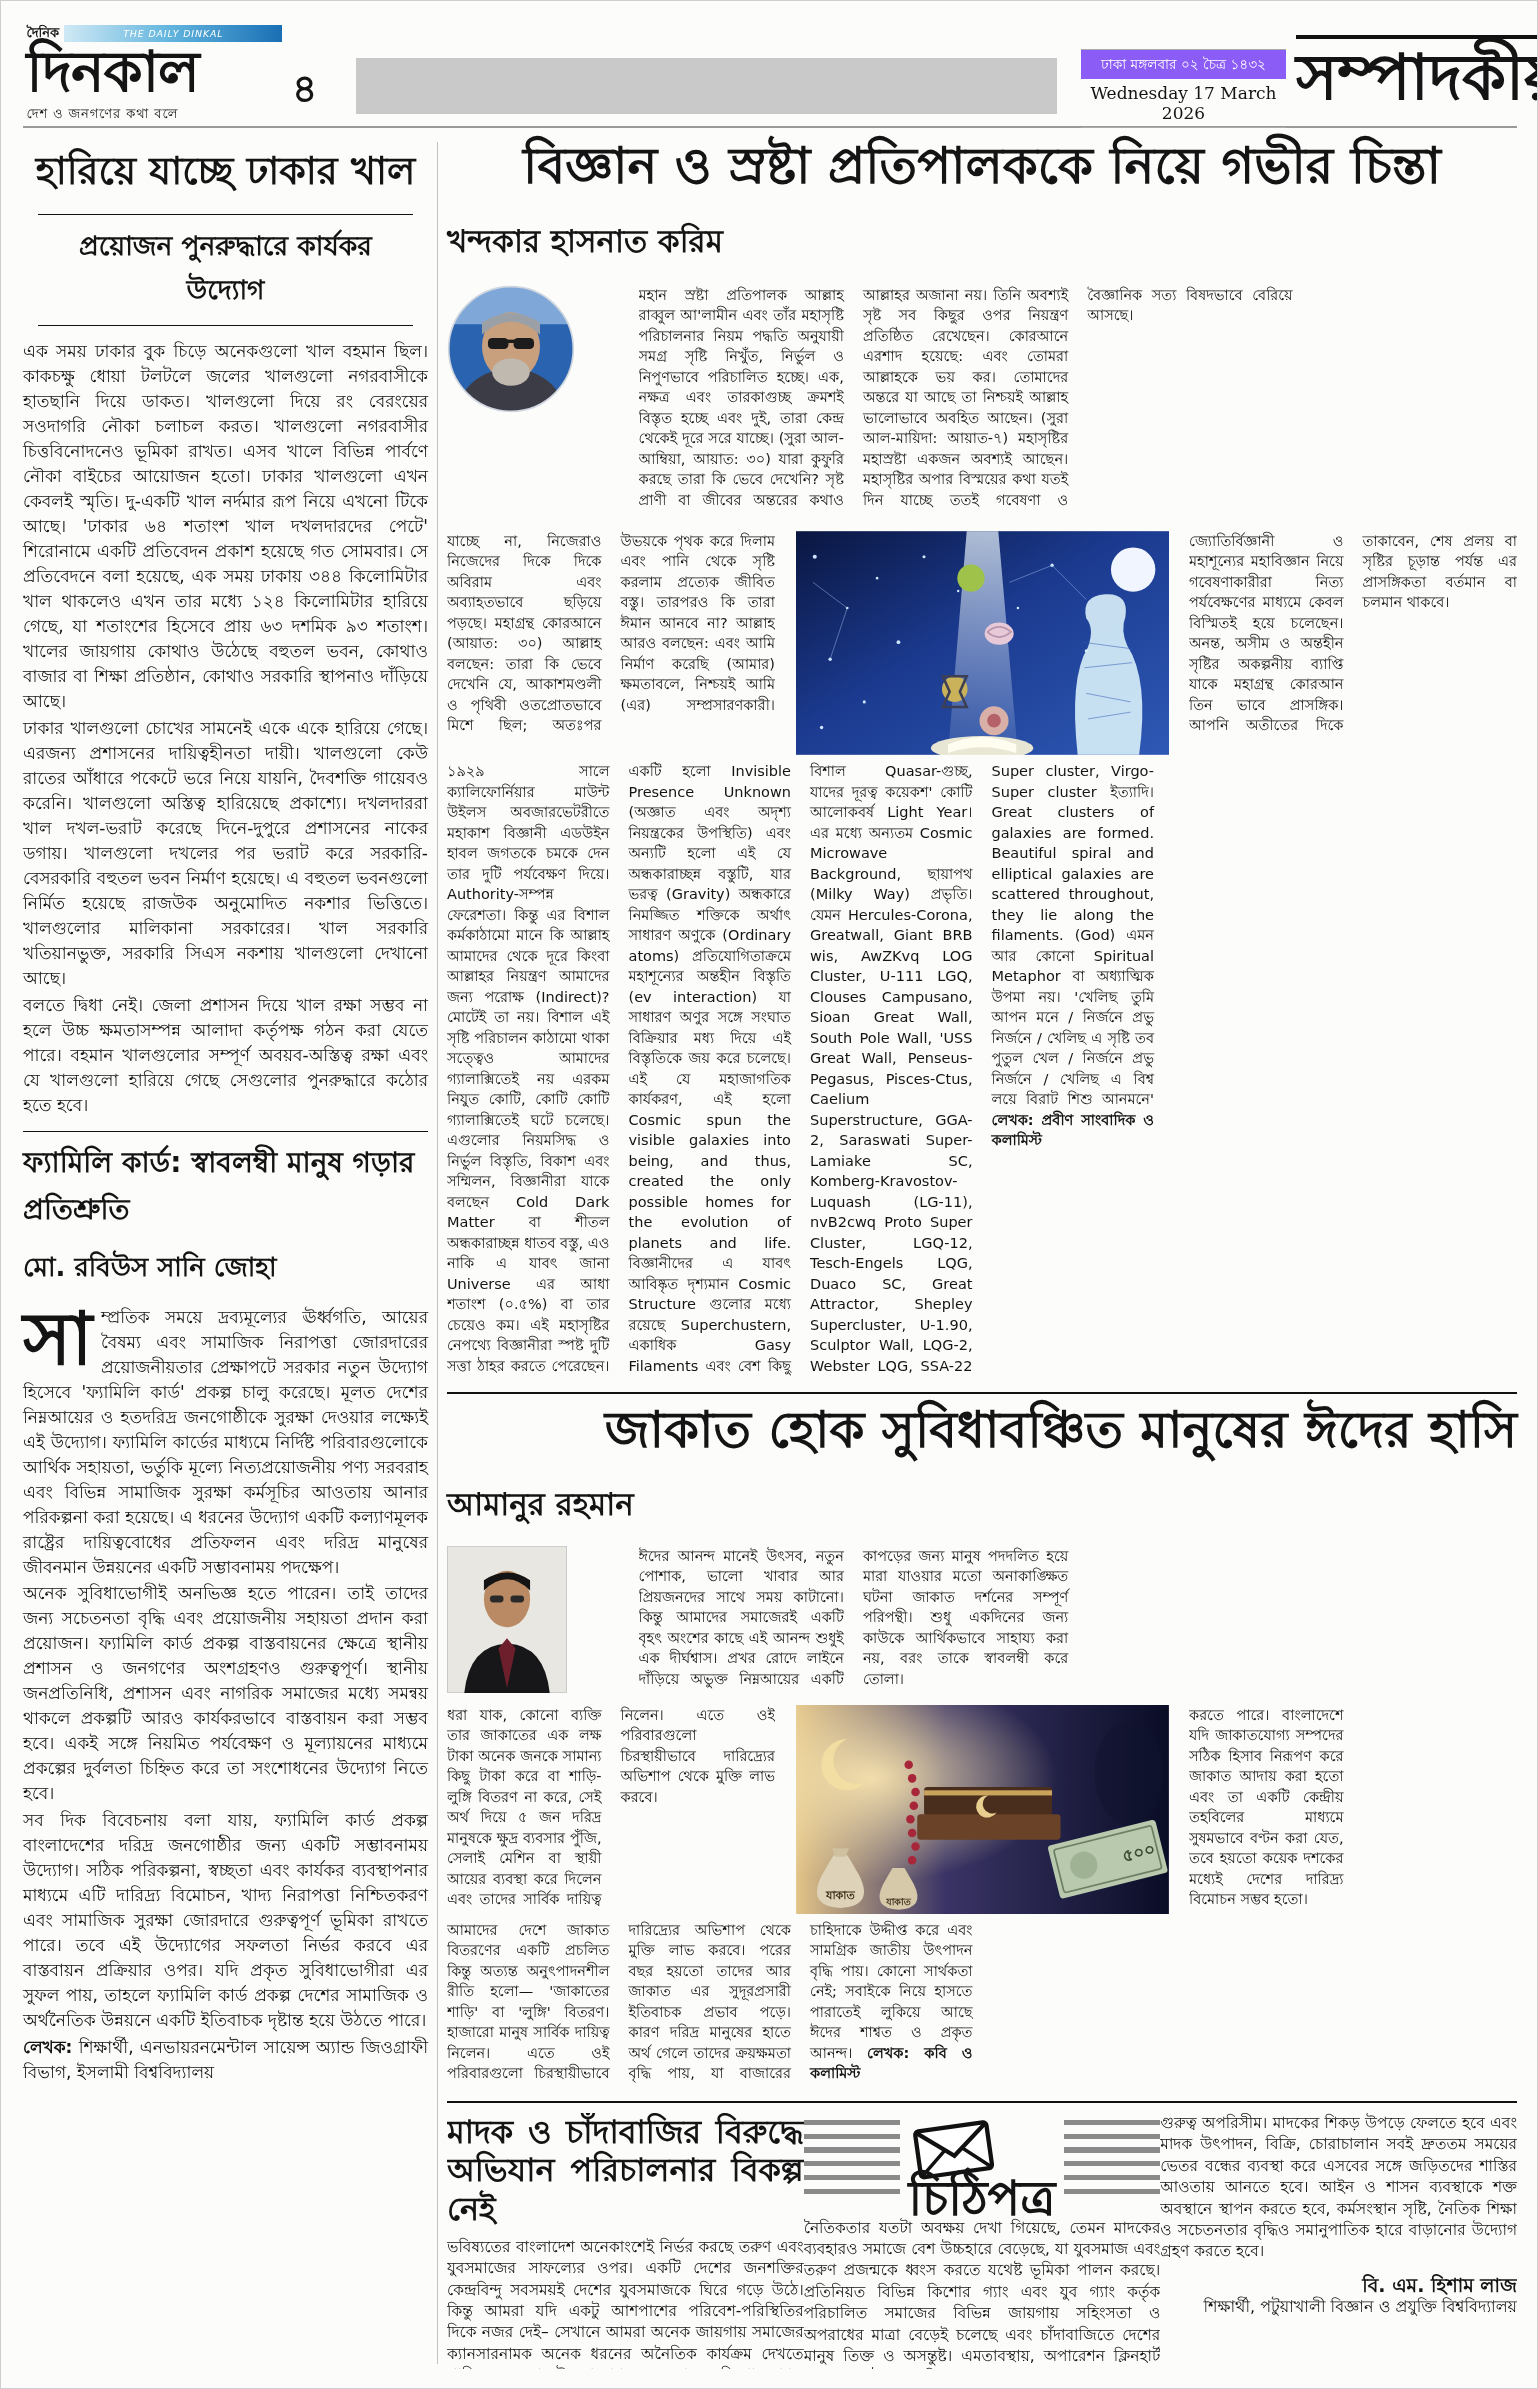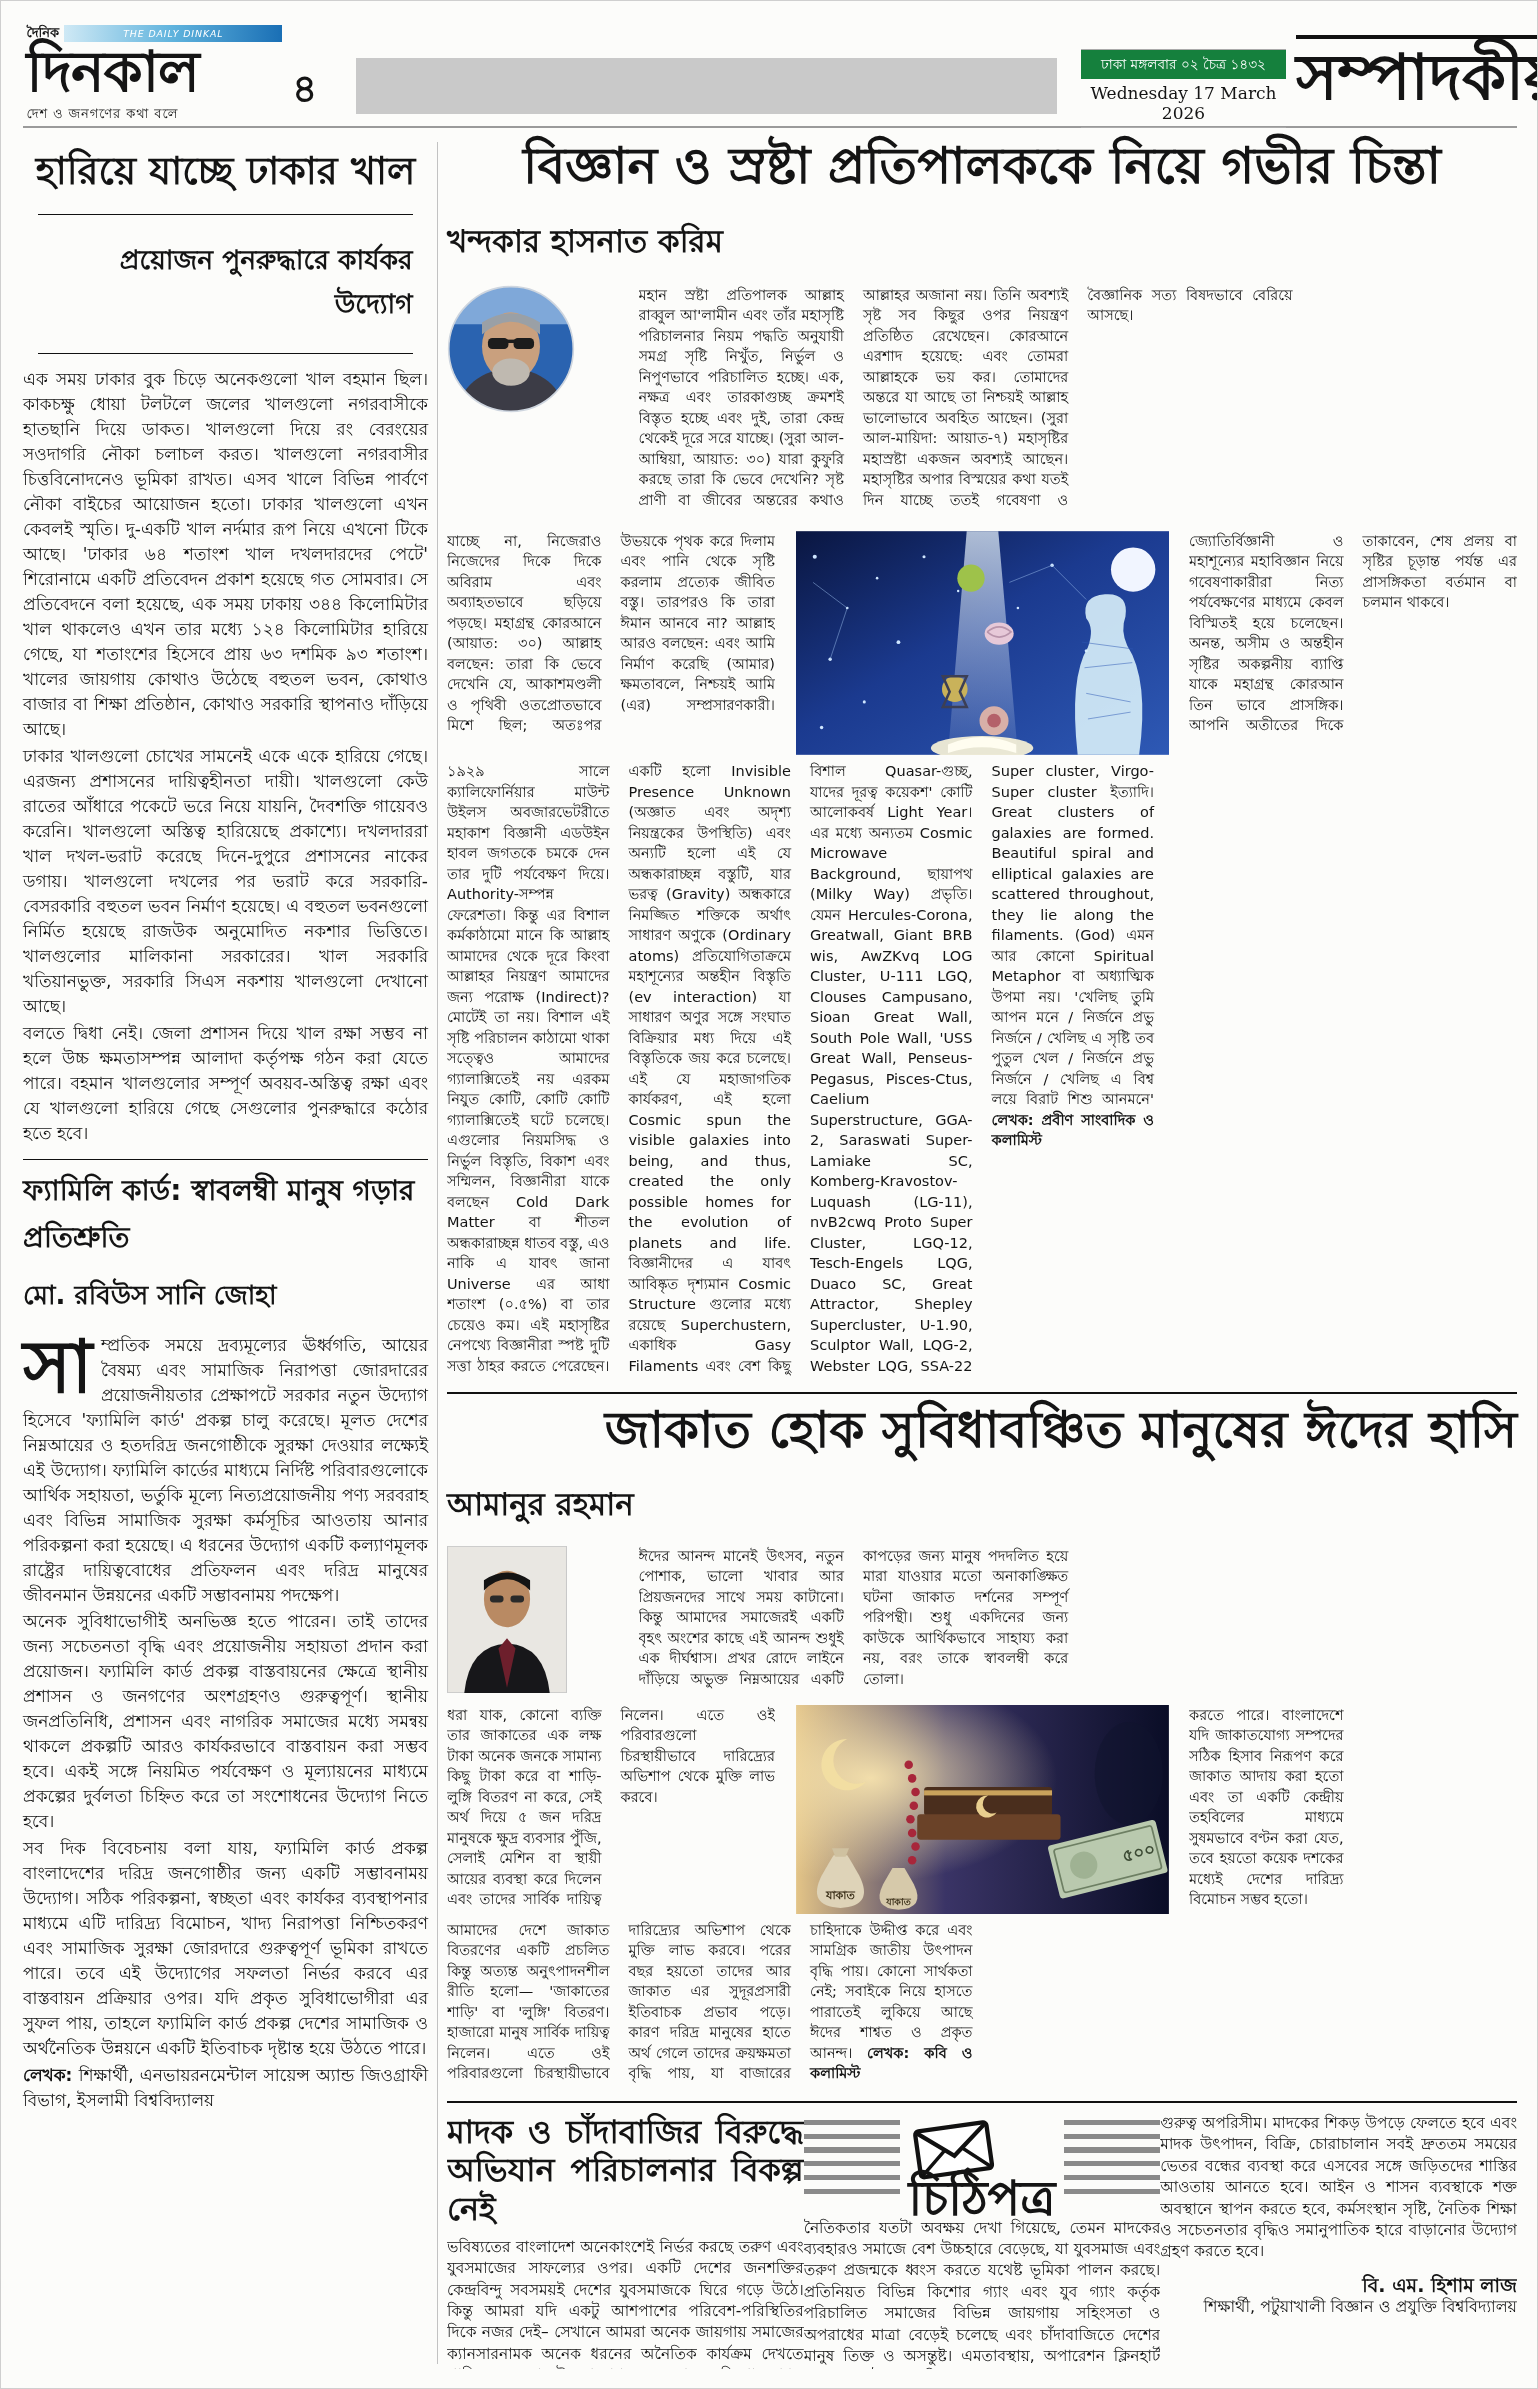--- a/index.html
+++ b/index.html
@@ -13,31 +13,31 @@
   .logo-top{display:flex;align-items:center;gap:5.1px;}
   .daily-lbl{font-size:13px;font-weight:700;}
   .logo-strip{flex:1;height:17px;background:linear-gradient(90deg,#cfe9f5,#5fb3dd,#1a6fb5);
               color:#fff;font-size:9.4px;font-style:italic;display:flex;align-items:center;
               justify-content:center;letter-spacing:0.9px;}
   .logo-main{font-size:56px;font-weight:900;line-height:1.0;letter-spacing:-0.9px;}
   .logo-tag{font-size:13px;margin-top:3.4px;letter-spacing:0.9px;}
   .page-num{left:269px;top:38px;font-size:39px;font-weight:700;font-family:"DejaVu Serif","Liberation Serif",serif;}
   .gray-box{left:333px;top:38px;width:701px;height:56px;background:#c9c9c9;}
   .date-block{left:1058px;top:29px;width:205px;text-align:center;}
-  .date-bn{background:#15803d;color:#fff;font-size:13.7px;padding:2.6px 3.4px;border-top:1.7px solid #aaa;}
+  .date-bn{background:#8b5cf6;color:#fff;font-size:13.7px;padding:2.6px 3.4px;border-top:1.7px solid #aaa;}
   .date-en{font-family:"DejaVu Serif","Liberation Serif",serif;font-size:17px;padding:4.3px 0 3.4px;
            border-bottom:1.7px solid #aaa;}
   .section-title{left:1273px;top:15.4px;width:244px;text-align:center;font-size:63px;font-weight:900;
                  border-top:4.3px solid #111;line-height:1.25;}
   
   .leftcol{left:22px;top:135px;width:405px;height:2239px;}
   .vdiv{left:436px;top:141px;width:0.9px;height:2222px;background:#c2c2c2;}
   .canal-hl{font-size:38px;font-weight:900;text-align:center;margin:5.1px 0 8.5px;}
-  .canal-sub{font-size:26.5px;font-weight:700;text-align:right;border-top:1.7px solid #111;
-             border-bottom:1.7px solid #111;padding:25px 0;margin:0 15.4px 13.7px;}
+  .canal-sub{font-size:26.5px;font-weight:700;text-align:center;border-top:1.7px solid #111;
+             border-bottom:1.7px solid #111;padding:11px 0;margin:0 15.4px 13.7px;}
   .body-l{font-size:17px;line-height:25px;text-align:justify;}
   .body-l p{margin:0 0 1.7px;}
   .fam-rule{border-top:1.7px solid #111;margin:13.7px 0 8.5px;}
   .fam-hl{font-size:28px;font-weight:900;margin:3.4px 0 12px;}
   .fam-by{font-size:26px;font-weight:700;margin:0 0 13.7px;}
   .dropcap{float:left;font-size:73px;line-height:62px;font-weight:900;padding:3.4px 8.5px 0 0;}
   .closing b{font-weight:700;}
   
   .main{left:446px;top:135px;width:1070px;height:2254px;}
   .sci-hl{font-size:50px;font-weight:900;text-align:center;line-height:1.15;margin:1.7px 0 0;}

